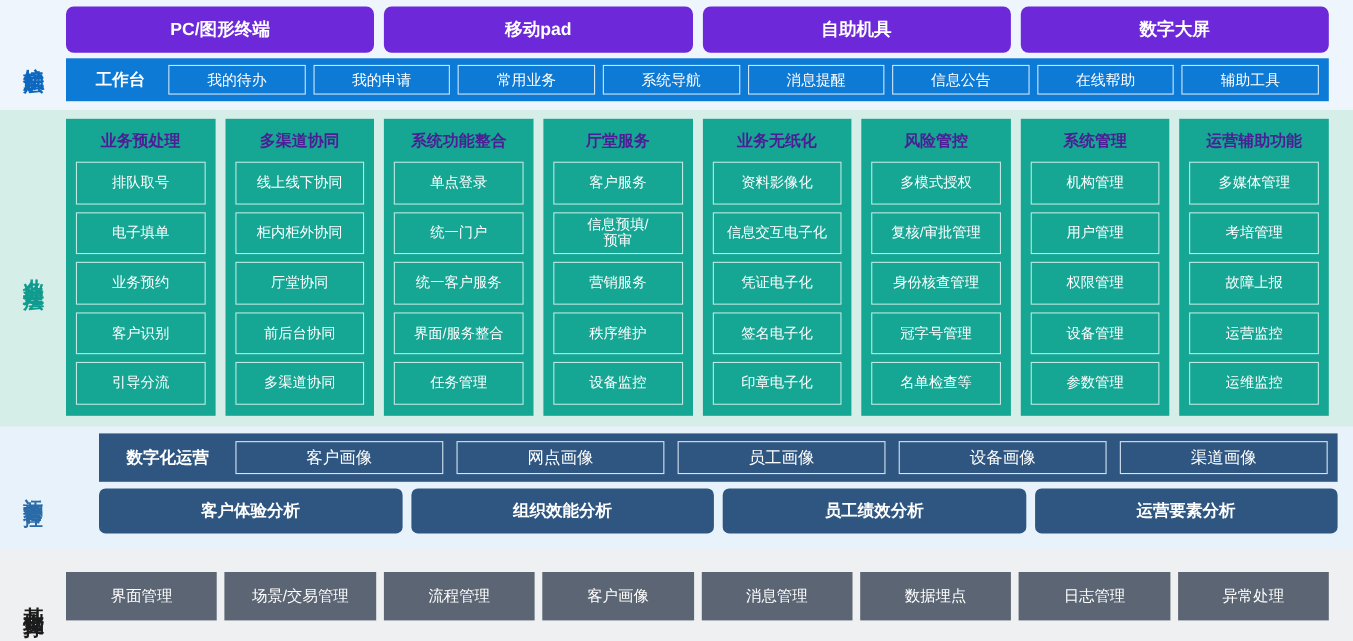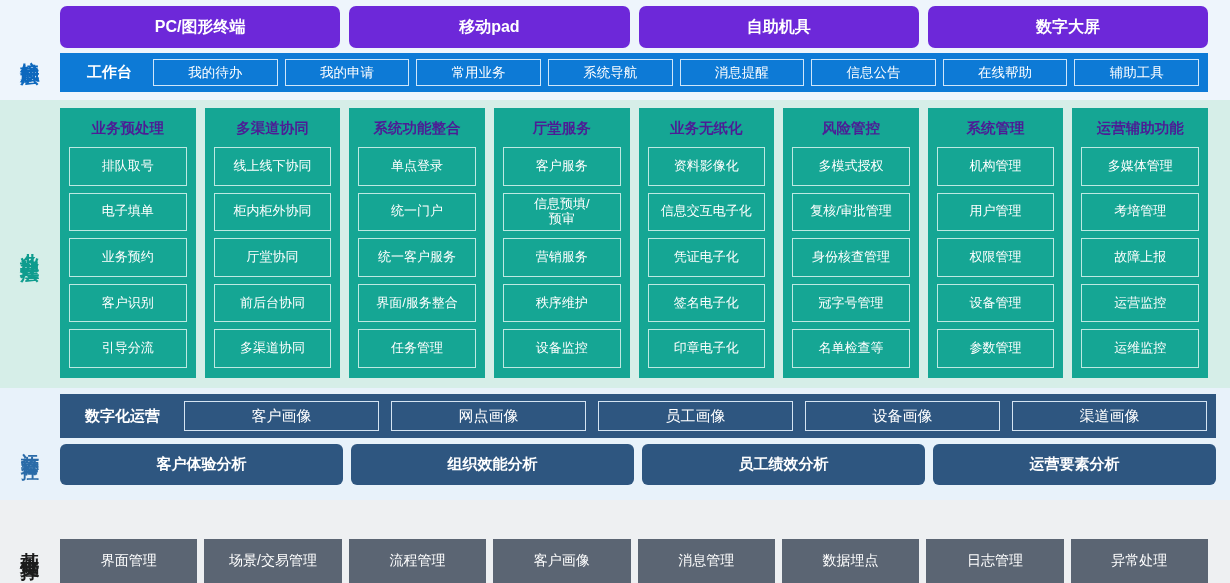--- a/index.html
+++ b/index.html
@@ -89,21 +89,21 @@
     border: 1px solid #bde9e2;
     color: #fff; font-size: 13px;
     display: flex; align-items: center; justify-content: center;
     text-align: center; line-height: 1.15;
     white-space: pre-line;
   }
 
   
   .band-ops { height: 112px; background: #e8f2fa; }
   .band-ops .band-label { color: #2a6ba8; font-size: 18px; }
-  .band-ops .band-body { padding: 6px 14px 8px 0; gap: 6px; }
+  .band-ops .band-body { padding: 6px 14px 8px 0; gap: 6px; margin-left: 30px; }
   .ops-portrait-row {
     height: 44px; background: #2e5680;
     display: flex; align-items: center;
     padding: 0 9px; gap: 12px;
   }
   .ops-portrait-title {
     color: #fff; font-size: 15px; font-weight: bold;
     padding: 0 12px 0 16px; white-space: nowrap;
   }
   .ops-portrait-item {
@@ -117,21 +117,21 @@
     flex: 1 1 0;
     background: #2e5680; border-radius: 6px;
     color: #fff; font-size: 15px; font-weight: bold;
     display: flex; align-items: center; justify-content: center;
   }
 
   
   .band-base { height: 83px; background: #eef0f2; }
   .band-base .band-label { color: #1c1c1c; font-size: 19px; }
   .band-base .band-body {
-    flex-direction: row; align-items: flex-end;
+    flex-direction: row; align-items: center;
     padding: 0 22px 0 0; gap: 7px;
   }
   .base-item {
     flex: 1 1 0; height: 44px;
     background: #5b6573;
     color: #fff; font-size: 14px;
     display: flex; align-items: center; justify-content: center;
     white-space: nowrap;
   }
 </style>

